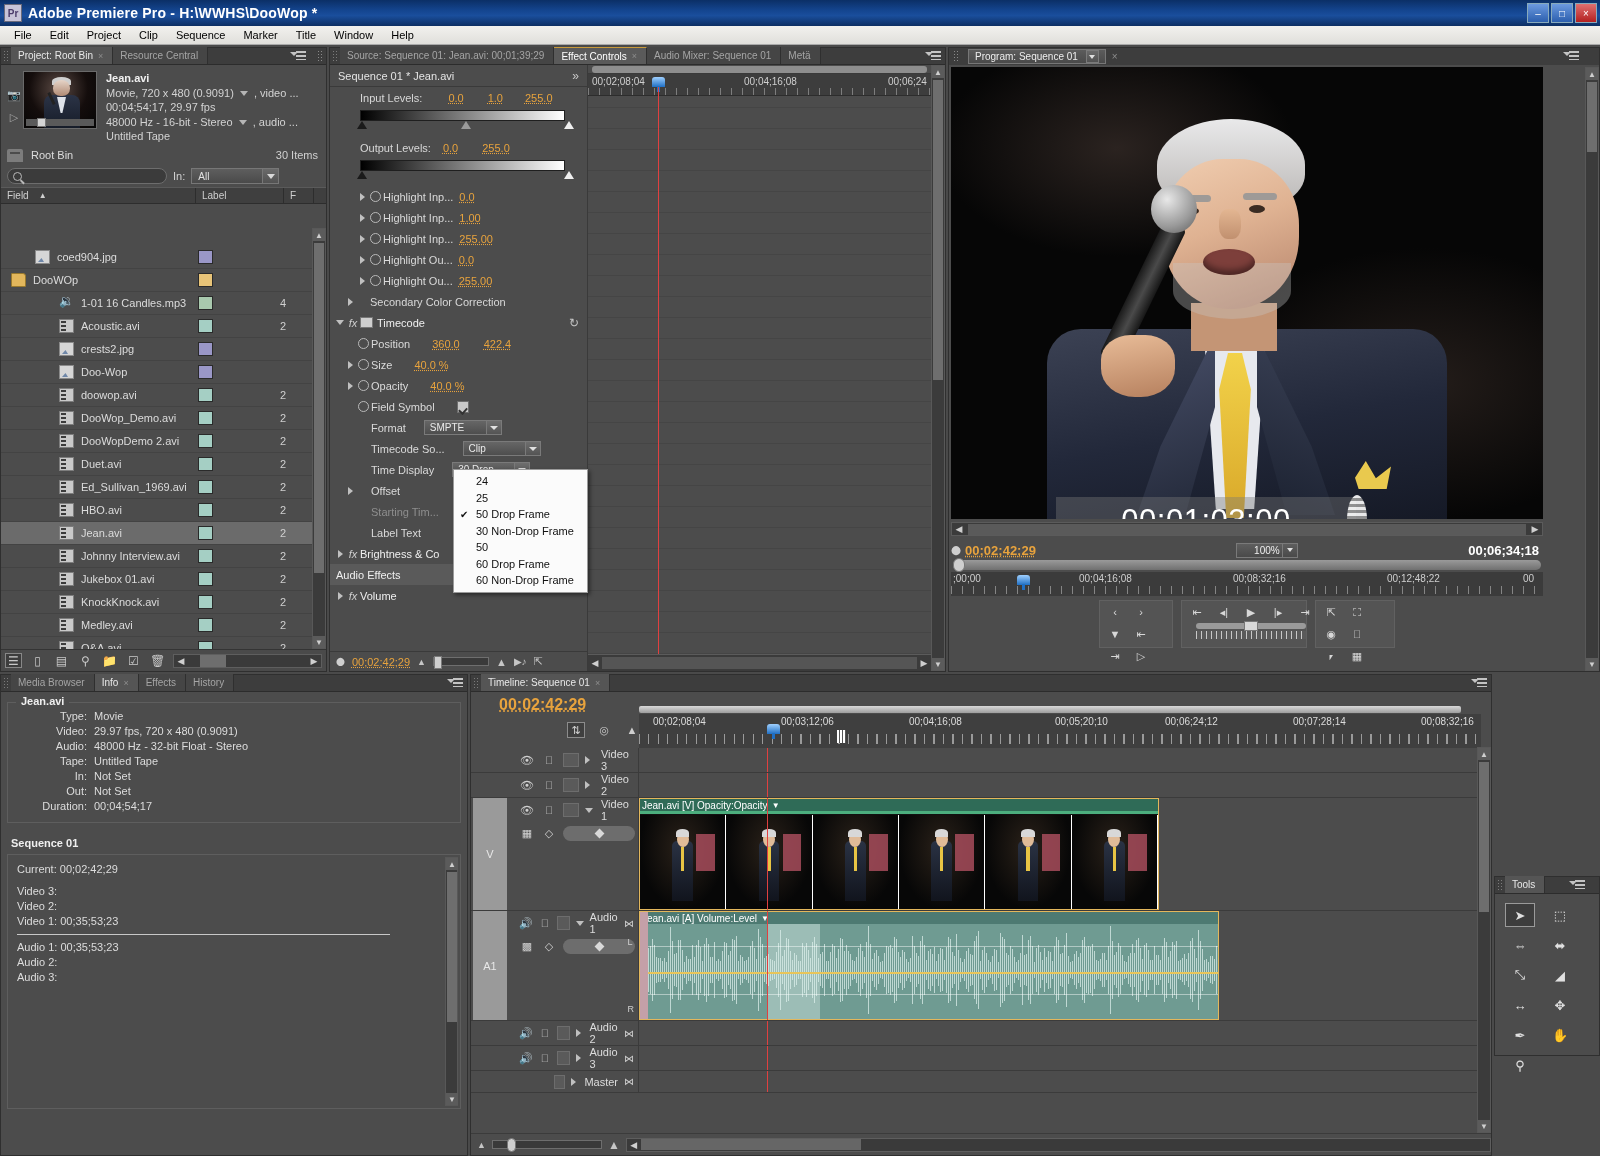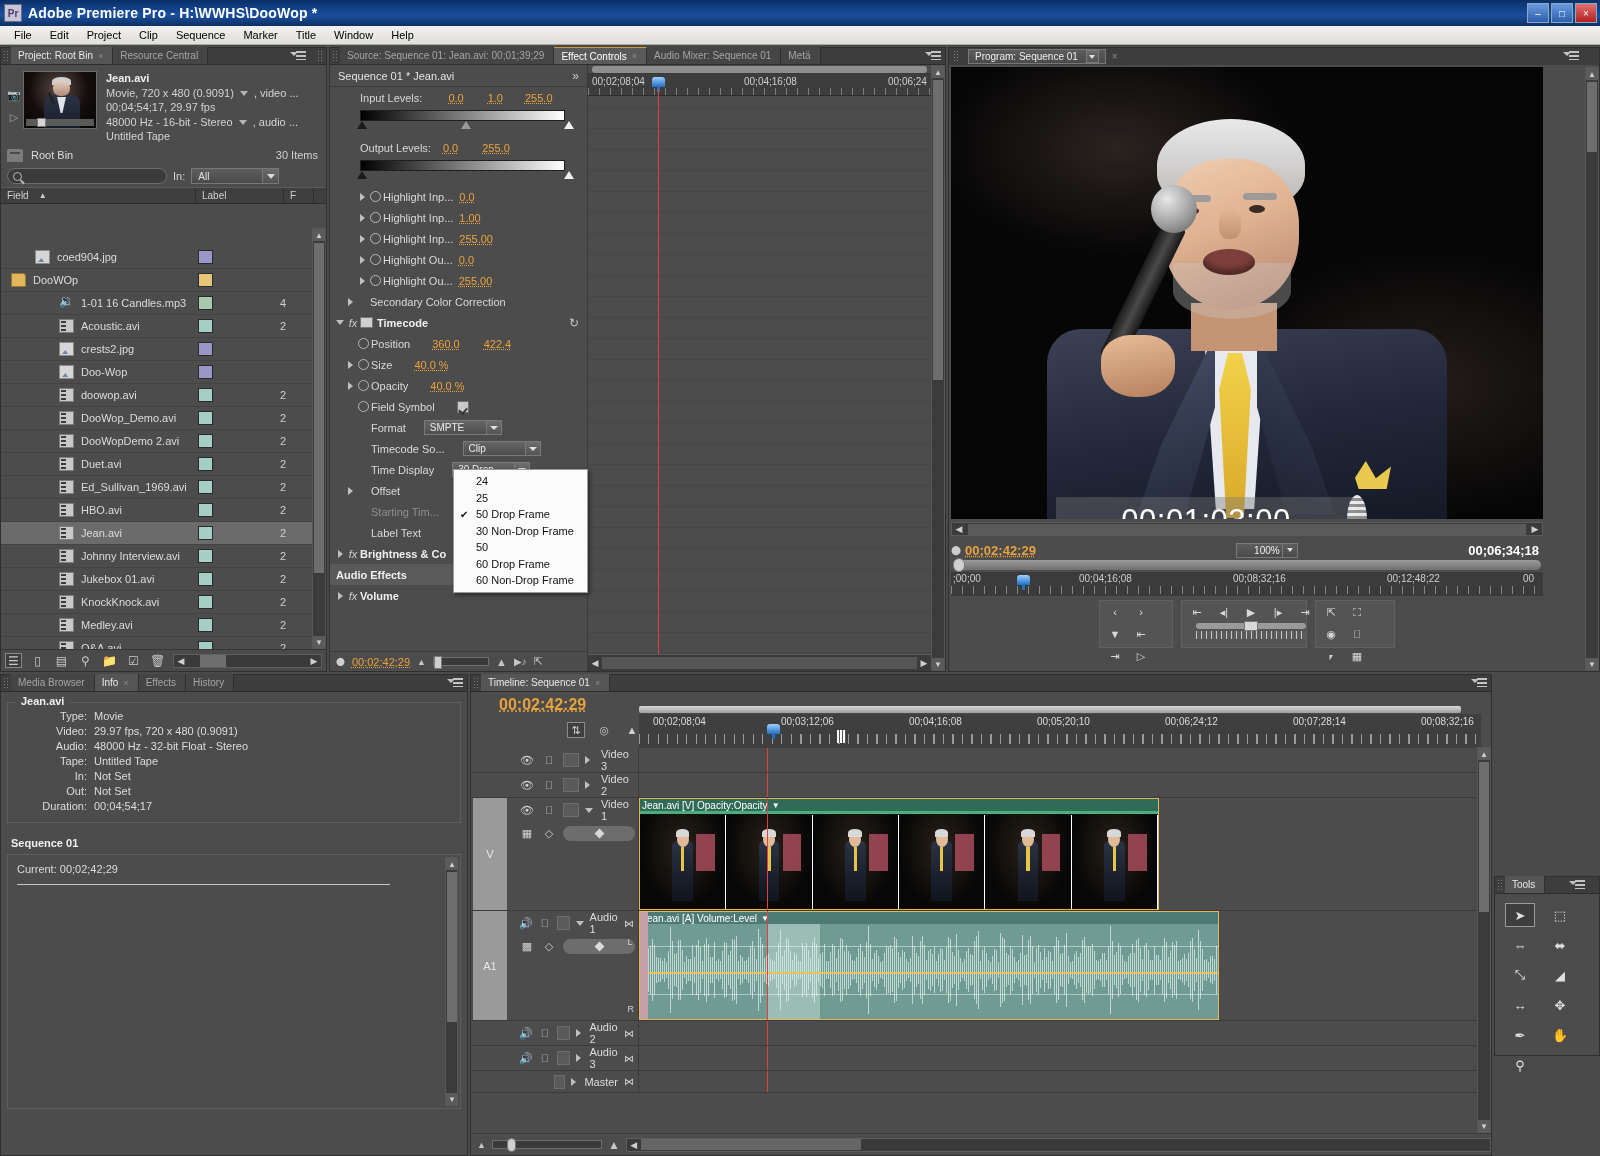--- a/index.html
+++ b/index.html
@@ -173,21 +173,21 @@
   .twirl { width:12px; display:flex; align-items:center; justify-content:center; }
   .twirl::after { content:""; width:0;height:0;border-top:4px solid transparent;border-bottom:4px solid transparent;
      border-left:5px solid #c0c0c0;}
   .twirl.open::after { border-left:4px solid transparent;border-right:4px solid transparent;
      border-top:5px solid #c0c0c0; border-bottom:none;}
   .stopw { width:15px; height:13px; display:flex;align-items:center;justify-content:center; }
   .stopw::after{content:"";width:9px;height:9px;border:1.5px solid #b9b9b9;border-radius:50%;}
   .pname { color:#dadada; }
   .pval { color:#e8a33d; text-decoration:underline; text-decoration-style:dotted; margin-left:6px;}
   .fx-ic { width:14px; font-style:italic; font-size:11px; color:#cfcfcf; text-align:center;}
-  .sect-hdr { font-weight:bold; color:#efefef; }
+  .sect-hdr { font-weight:normal; color:#efefef; }
   .reset-ic { margin-left:auto; margin-right:8px; color:#c4c4c4; font-size:12px; }
 
   .mini-combo { width:78px; height:15px; background:linear-gradient(180deg,#666,#4e4e4e);
      border:1px solid #7a7a7a; display:flex;align-items:center;padding-left:5px;font-size:10px;color:#eaeaea;}
   .mini-combo .ar { margin-left:auto; width:15px;height:100%;display:flex;align-items:center;justify-content:center;
      border-left:1px solid #7a7a7a; background:linear-gradient(180deg,#6e6e6e,#545454);}
   .mini-combo .ar::after{content:"";width:0;height:0;border-left:4px solid transparent;border-right:4px solid transparent;border-top:4px solid #e0e0e0;}
   .chk { width:12px;height:12px;background:#c9c9c9;border:1px solid #6e6e6e; position:relative;}
   .chk::after{content:"";position:absolute;left:2px;top:4px;width:4px;height:6px;border-right:2px solid #333;border-bottom:2px solid #333;transform:rotate(42deg);}
 
@@ -1075,21 +1075,31 @@
             </div>
             <div class="inf-line">
               <span class="inf-key">Duration:</span>
               <span>00;04;54;17</span>
             </div>
           </div>
       </div>
       <div class="seq-title">Sequence 01</div>
       <div class="seq-box">
         <div class="seq-line" style="margin-bottom:7px;">Current: 00;02;42;29</div>
+        <div id="seqVideoRows">
+            <div class="seq-line">Video 3:</div>
+            <div class="seq-line">Video 2:</div>
+            <div class="seq-line">Video 1:  00;35;53;23</div>
+          </div>
         <div class="seq-div"></div>
+        <div id="seqAudioRows">
+            <div class="seq-line">Audio 1: 00;35;53;23</div>
+            <div class="seq-line">Audio 2:</div>
+            <div class="seq-line">Audio 3:</div>
+          </div>
         <div class="vsb" style="right:2px;top:2px;bottom:2px;width:13px;">
           <div class="up">▲</div>
           <div class="thm" style="top:14px;height:150px;"></div>
           <div class="dn">▼</div>
         </div>
       </div>
     </div>
   </div>
 
   <div class="panel" id="tlPanel">
@@ -1114,21 +1124,21 @@
         <div class="ticks"></div>
         <div class="cti" style="left:128px;top:10px;">
           <div class="b"></div>
             <div class="p"></div>
         </div>
         <div style="position:absolute;left:198px;top:16px;width:9px;height:13px;
              background:repeating-linear-gradient(90deg,#fff 0 2px,#555 2px 3px);"></div>
       <div class="lab" style="left: 14px;">00;02;08;04</div>
           <div class="lab" style="left: 142px;">00;03;12;06</div>
           <div class="lab" style="left: 270px;">00;04;16;08</div>
-          <div class="lab" style="left: 398px;">00;05;20;10</div>
+          <div class="lab" style="left: 416px;">00;05;20;10</div>
           <div class="lab" style="left: 526px;">00;06;24;12</div>
           <div class="lab" style="left: 654px;">00;07;28;14</div>
           <div class="lab" style="left: 782px;">00;08;32;16</div>
         </div>
       <div class="tl-redline"></div>
     </div>
 
     <div class="tl-body" id="tlTracks">
         <div class="trk" style="height: 25px;">
           <div class="trk-head">

